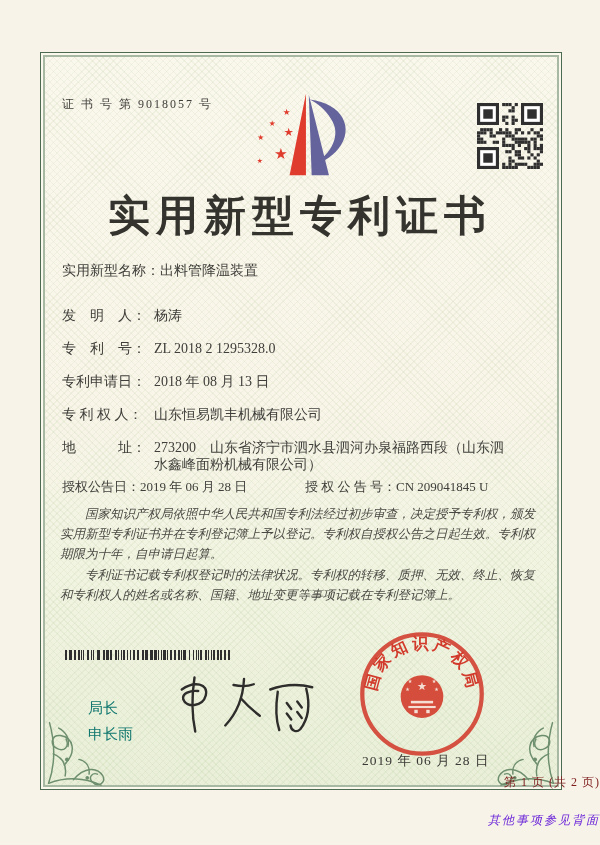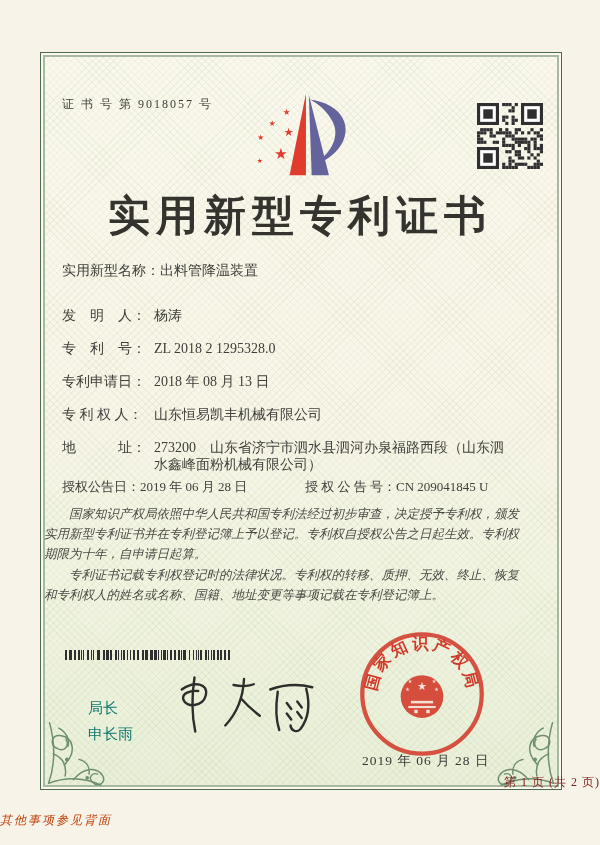--- a/index.html
+++ b/index.html
@@ -36,40 +36,40 @@
     letter-spacing:6px;color:#35332e;
   }
   .field-row{position:absolute;left:62px;font-size:14px;color:#3f3e3a;line-height:17px;width:470px;}
   .f-label{display:inline-block;min-width:92px;vertical-align:top;}
   .f-value{display:inline-block;vertical-align:top;max-width:352px;}
   .row-0{top:262px}.row-1{top:307px}.row-2{top:340px}
   .row-3{top:373px}.row-4{top:406px}.row-5{top:439px}
   .grant-row{position:absolute;left:62px;top:478px;font-size:13px;color:#3f3e3a;width:490px;}
   .grant-right{position:absolute;left:243px;top:0;}
   .paragraphs{
-    position:absolute;left:44px;top:505px;width:478px;
+    position:absolute;left:60px;top:505px;width:478px;
     font-size:12.5px;line-height:1.58;color:#4a4944;
     font-style:italic;
   }
   .paragraphs p{margin:0 0 2px 0;text-indent:2em;}
   .barcode{position:absolute;left:65px;top:650px;width:166px;height:10px;}
   .director-block{position:absolute;left:88px;top:695px;font-size:15px;color:#0f766e;line-height:26px;}
   .signature{position:absolute;left:172px;top:662px;width:150px;height:82px;}
   .seal{position:absolute;left:358px;top:630px;width:128px;height:128px;}
   .seal-date{
     position:absolute;left:362px;top:752px;
     font-size:13.5px;letter-spacing:1px;color:#3a3935;
   }
   .page-label{
     position:absolute;left:0;top:774px;width:100%;text-align:right;
     font-size:12px;color:#7f1d1d;letter-spacing:1px;
   }
   .back-note{
-    position:absolute;left:0;top:812px;width:100%;text-align:left;
-    font-size:12px;color:#c2410c;letter-spacing:2px;font-style:italic;
+    position:absolute;left:0;top:812px;width:100%;text-align:right;
+    font-size:12px;color:#6d28d9;letter-spacing:2px;font-style:italic;
   }
   .corner{position:absolute;width:92px;height:92px;}
   .corner-bl{left:44px;bottom:58px;}
   .corner-br{right:42px;bottom:58px;transform:scaleX(-1);}
 </style>
 </head>
 <body>
 
 <div class="certificate">
 

